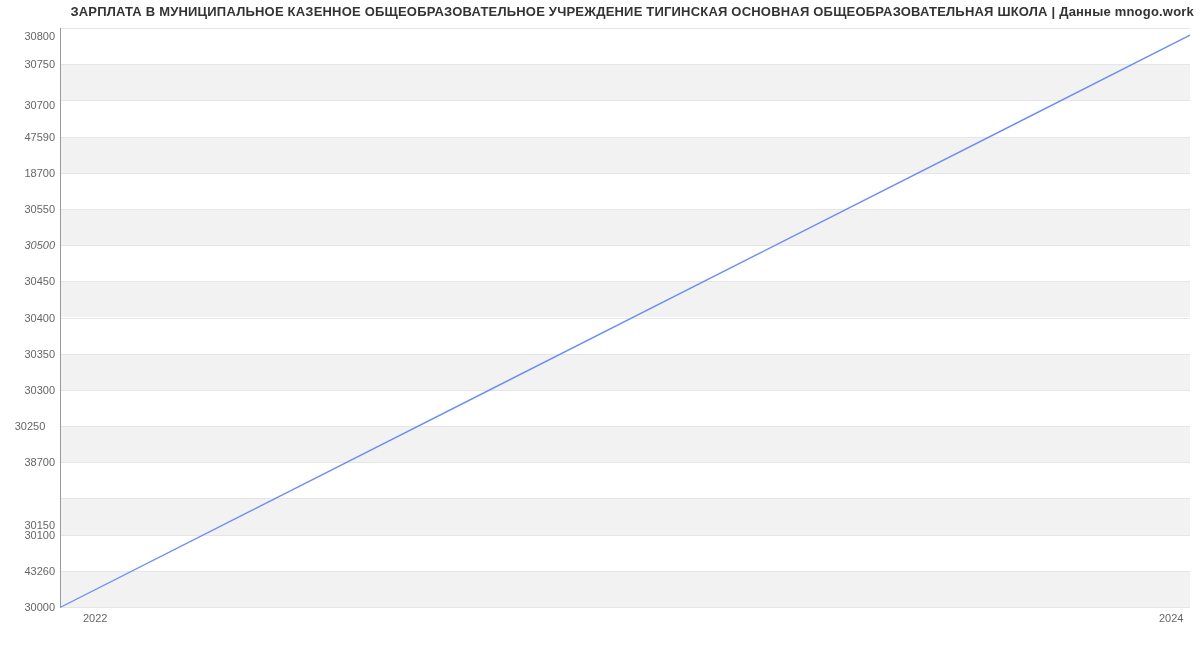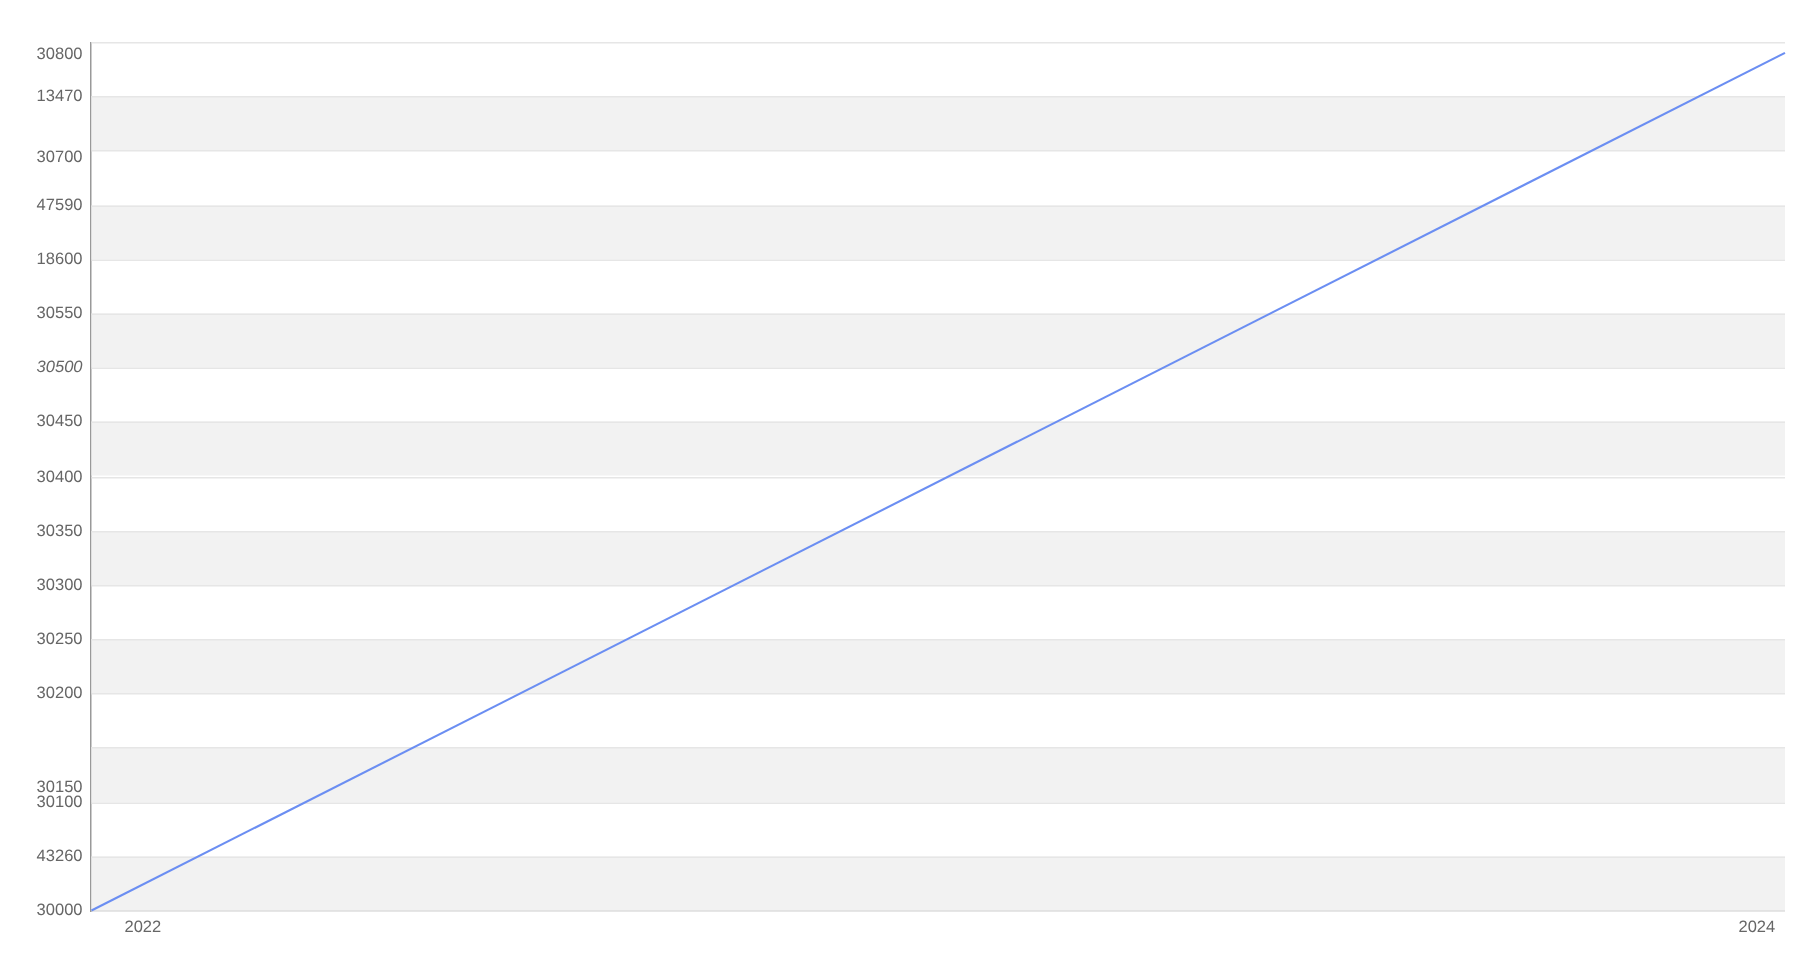--- a/index.html
+++ b/index.html
@@ -73,20 +73,21 @@
     top: 0;
     width: 100%;
     height: 100%;
     overflow: visible;
   }
 </style>
 </head>
 <body>
 
 <div class="container">
+  <div class="title">ЗАРПЛАТА В МУНИЦИПАЛЬНОЕ КАЗЕННОЕ ОБЩЕОБРАЗОВАТЕЛЬНОЕ УЧРЕЖДЕНИЕ ТИГИНСКАЯ ОСНОВНАЯ ОБЩЕОБРАЗОВАТЕЛЬНАЯ ШКОЛА | Данные mnogo.work</div>
 
   <div class="plot" id="plot">
       <div class="band" style="top: 36.1875px; height: 36.1875px;"></div>
       <div class="band" style="top: 108.562px; height: 36.1875px;"></div>
       <div class="band" style="top: 180.938px; height: 36.1875px;"></div>
       <div class="band" style="top: 253.312px; height: 36.1875px;"></div>
       <div class="band" style="top: 325.688px; height: 36.1875px;"></div>
       <div class="band" style="top: 398.062px; height: 36.1875px;"></div>
       <div class="band" style="top: 470.438px; height: 36.1875px;"></div>
       <div class="band" style="top: 542.812px; height: 36.1875px;"></div>
@@ -110,31 +111,31 @@
       <svg class="line" id="svg-line" preserveAspectRatio="none" viewBox="0 0 1129 579">
         <path d="M0,579 L1129,7.237499999999974" fill="none" stroke="#6b8ef2" stroke-width="1.4"></path>
       </svg>
   </div>
 
   <div id="yticks">
       <div class="ytick" style="top: 607px;">30000</div>
       <div class="ytick" style="top: 570.812px;">43260</div>
       <div class="ytick" style="top: 534.625px;">30100</div>
       <div class="ytick" style="top: 525px; text-align: right;">30150</div>
-      <div class="ytick" style="top: 462.25px;">30200</div>
-      <div class="ytick" style="top: 426.062px;">30250</div>
+      <div class="ytick" style="top: 462.25px;">38700</div>
+      <div class="ytick" style="top: 426.062px; text-align: center;">30250</div>
       <div class="ytick" style="top: 389.875px;">30300</div>
       <div class="ytick" style="top: 353.688px;">30350</div>
       <div class="ytick" style="top: 317.5px;">30400</div>
       <div class="ytick" style="top: 281.312px;">30450</div>
       <div class="ytick" style="top: 245.125px; font-style: italic;">30500</div>
       <div class="ytick" style="top: 208.938px;">30550</div>
-      <div class="ytick" style="top: 172.75px;">18600</div>
+      <div class="ytick" style="top: 172.75px;">18700</div>
       <div class="ytick" style="top: 136.562px;">47590</div>
       <div class="ytick" style="top: 105px;">30700</div>
-      <div class="ytick" style="top: 64.1875px;">13470</div>
+      <div class="ytick" style="top: 64.1875px;">30750</div>
       <div class="ytick" style="top: 36px;">30800</div>
     </div>
   <div id="xticks">
       <div class="xtick" style="left: 64px; margin-left: 19px;">2022</div>
       <div class="xtick" style="left: 1159px;">2024</div>
     </div>
 </div>
 
 </body></html>

